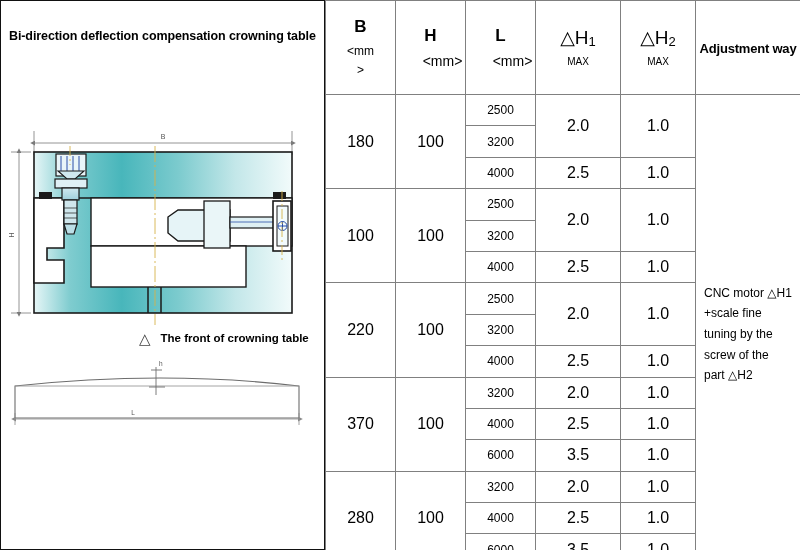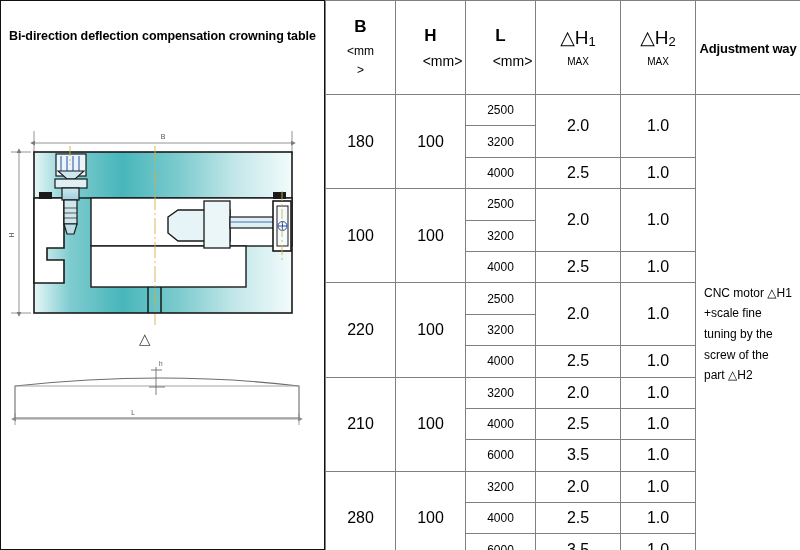--- a/index.html
+++ b/index.html
@@ -259,20 +259,21 @@
       <line x1="147" y1="174" x2="147" y2="200" stroke="#1a1a1a" stroke-width="1.5"></line>
       <line x1="160" y1="174" x2="160" y2="200" stroke="#1a1a1a" stroke-width="1.5"></line>
 
       <line x1="154" y1="33" x2="154" y2="212" stroke="#d6b24a" stroke-width="0.9" stroke-dasharray="16 3 2 3"></line>
       <line x1="69" y1="33" x2="69" y2="52" stroke="#d6b24a" stroke-width="0.9" stroke-dasharray="10 3 2 3"></line>
       <line x1="281" y1="78" x2="281" y2="150" stroke="#d6b24a" stroke-width="0.9" stroke-dasharray="10 3 2 3"></line>
     </svg>
 
     <div id="caption-row">
       <span id="caption-tri">△</span>
+      <span id="caption-text">The front of crowning table</span>
     </div>
 
     <svg id="profile-view" viewBox="0 0 325 95">
       <defs>
         <marker id="arrL2" markerWidth="7" markerHeight="7" refX="6" refY="3" orient="auto">
           <path d="M6,0 L0,3 L6,6 z" fill="#8a8a8a"></path>
         </marker>
         <marker id="arrR2" markerWidth="7" markerHeight="7" refX="1" refY="3" orient="auto">
           <path d="M1,0 L7,3 L1,6 z" fill="#8a8a8a"></path>
         </marker>
@@ -396,21 +397,21 @@
           </tr>
           <tr>
             <td class="cell-l">3200</td>
           </tr>
           <tr>
             <td class="cell-l">4000</td>
             <td class="cell-v" rowspan="1">2.5</td>
             <td class="cell-v" rowspan="1">1.0</td>
           </tr>
           <tr>
-            <td class="cell-b" rowspan="3">210</td>
+            <td class="cell-b" rowspan="3">370</td>
             <td class="cell-h" rowspan="3">100</td>
             <td class="cell-l">3200</td>
             <td class="cell-v" rowspan="1">2.0</td>
             <td class="cell-v" rowspan="1">1.0</td>
           </tr>
           <tr>
             <td class="cell-l">4000</td>
             <td class="cell-v" rowspan="1">2.5</td>
             <td class="cell-v" rowspan="1">1.0</td>
           </tr>

